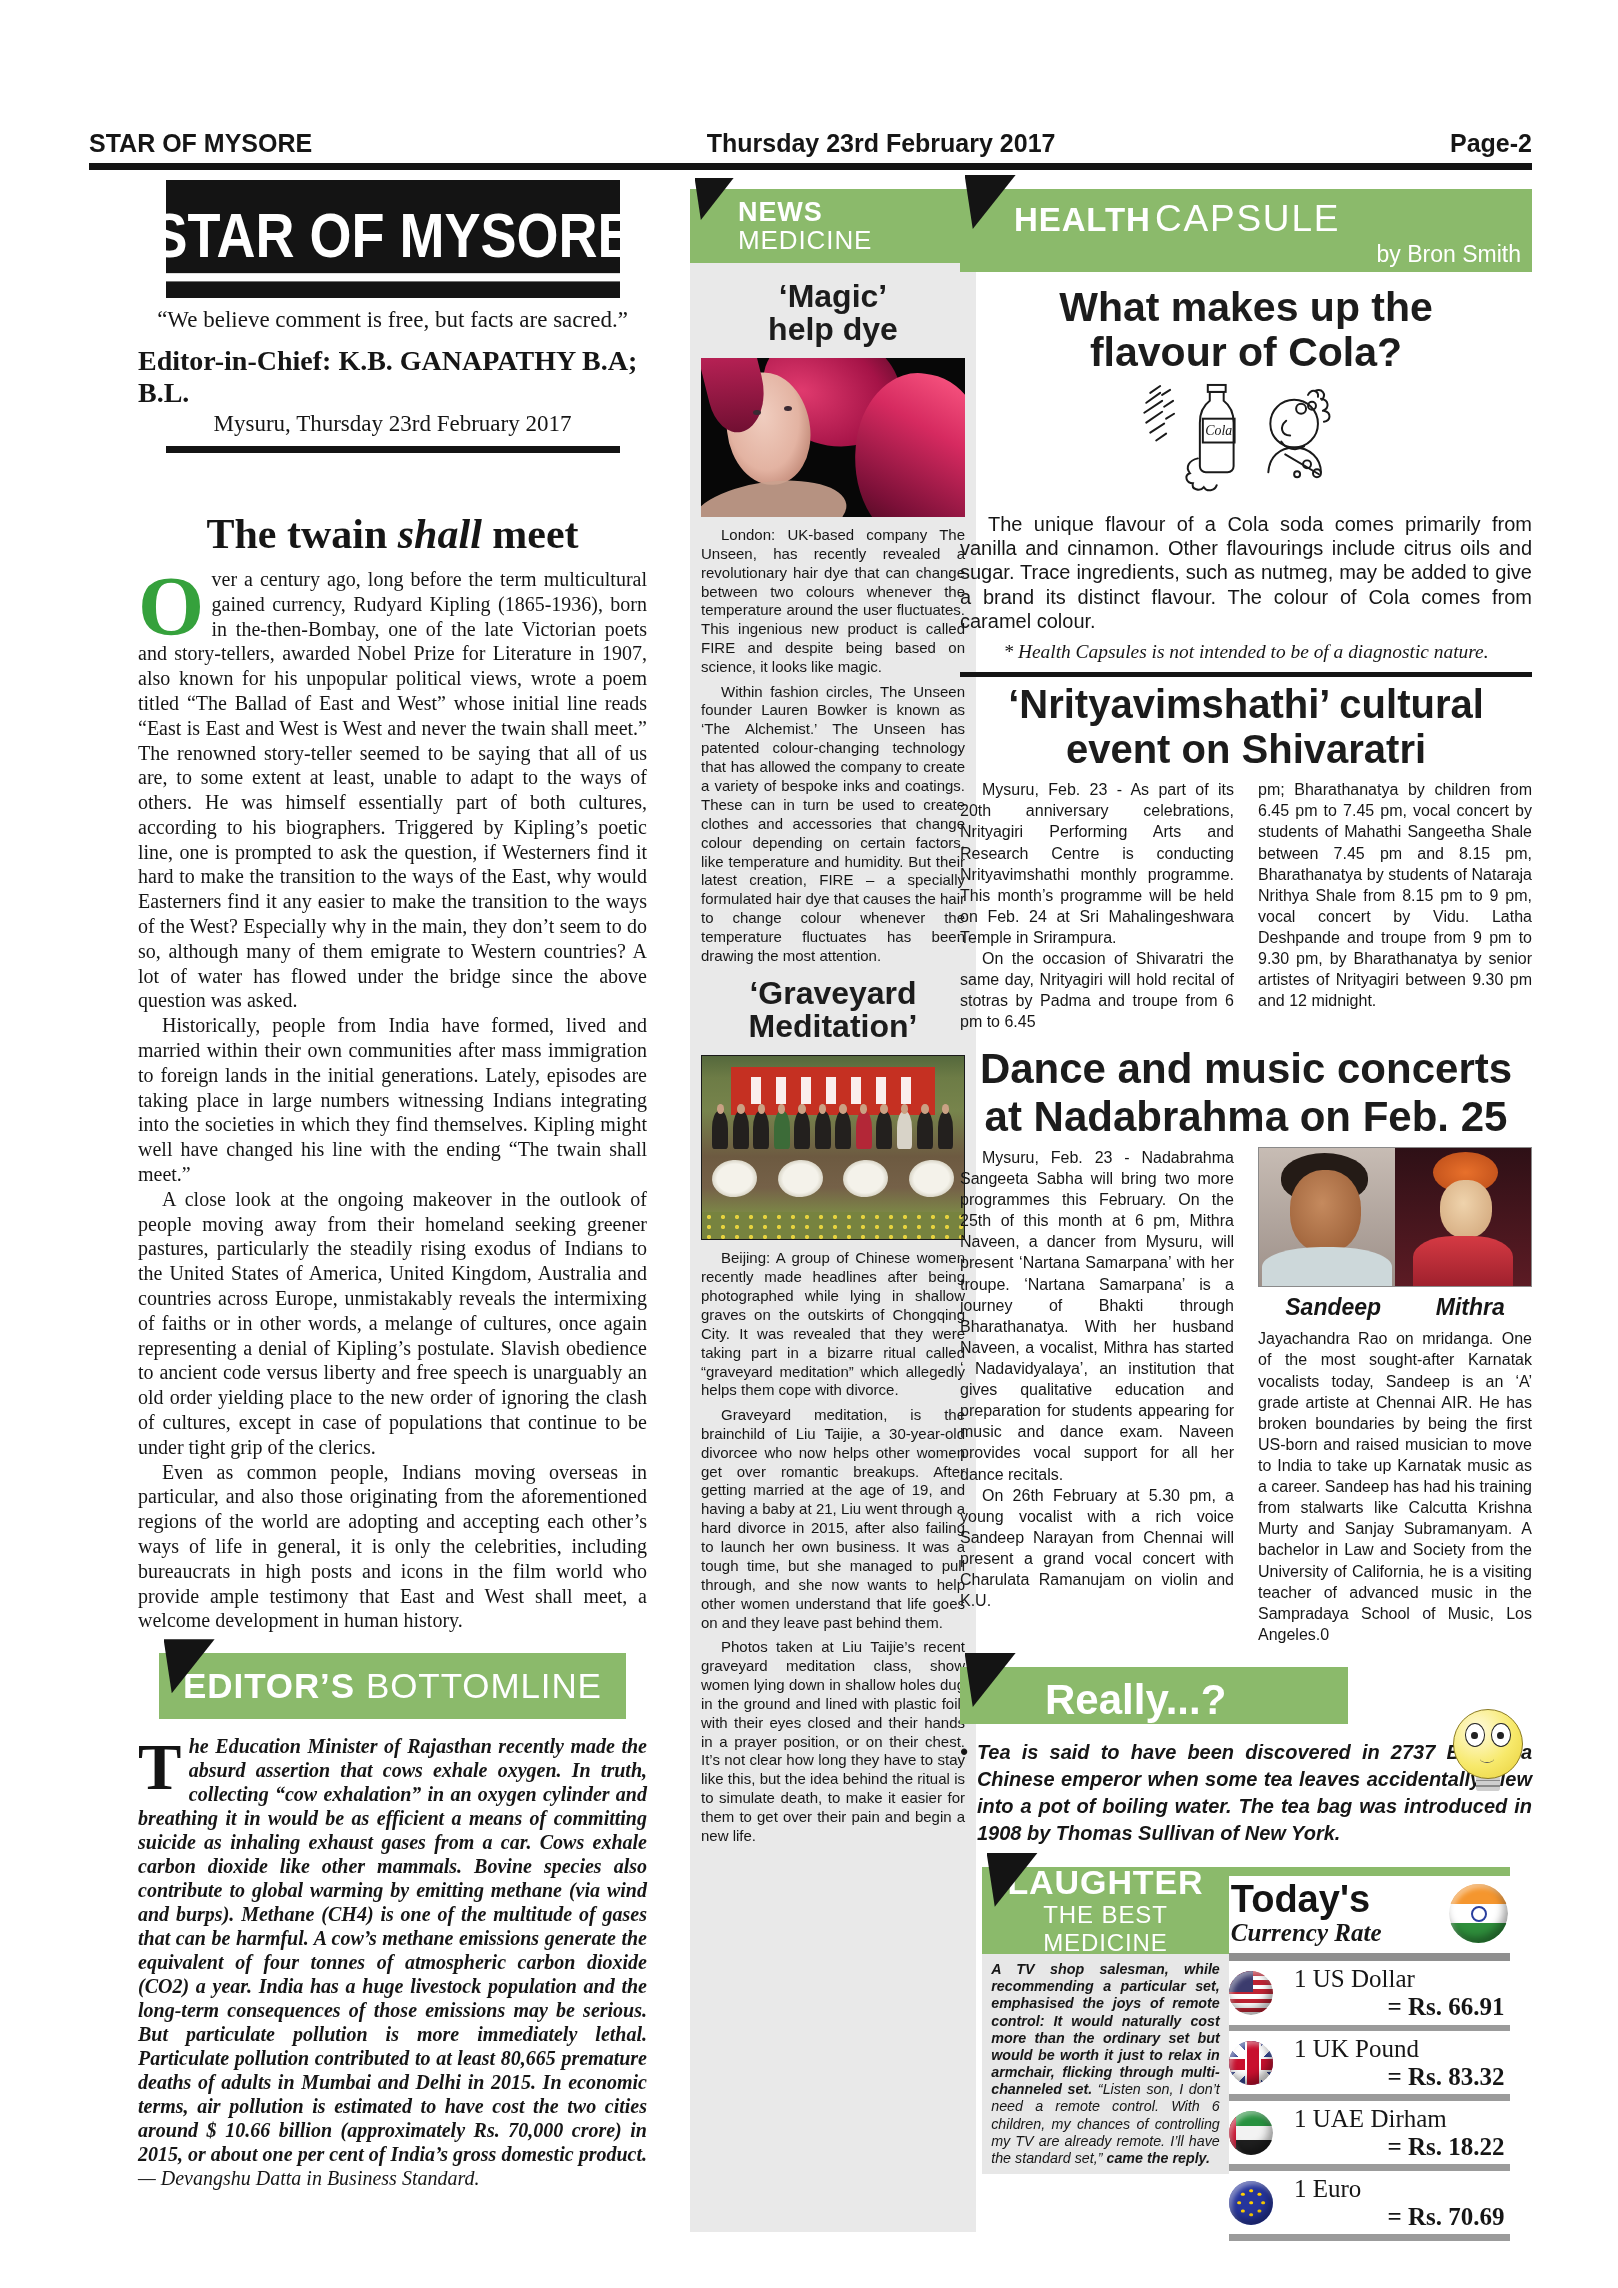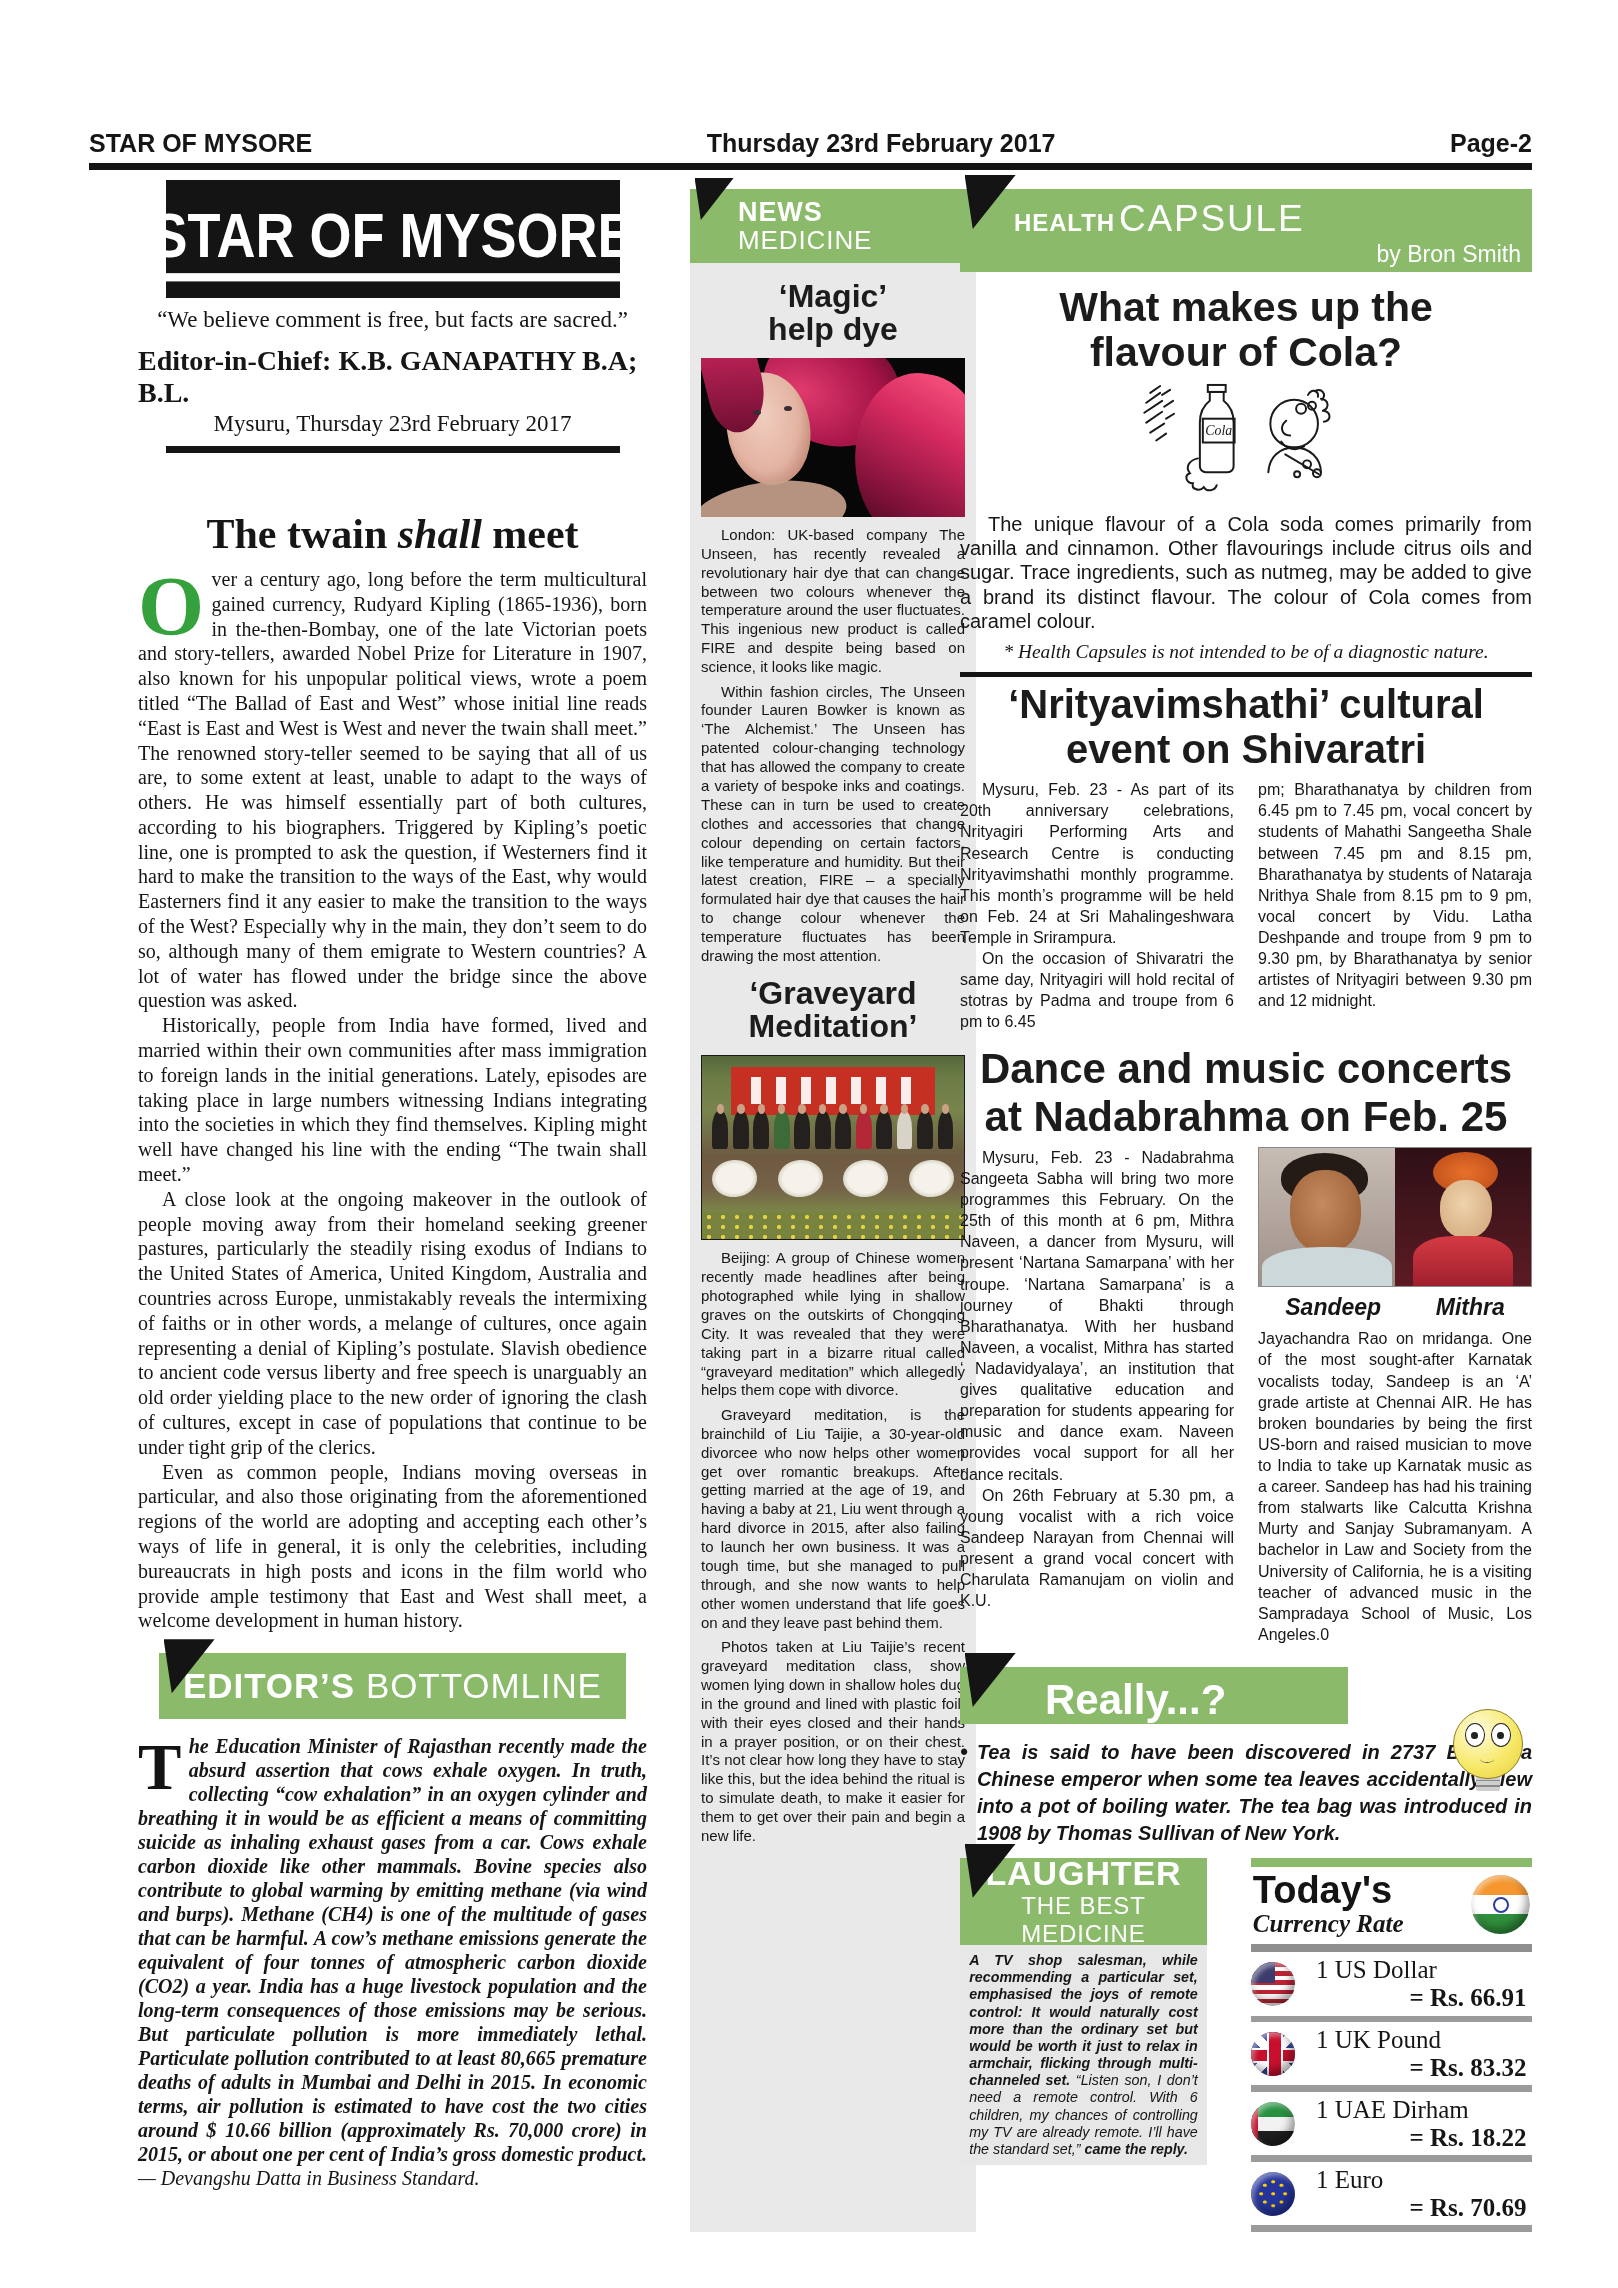--- a/index.html
+++ b/index.html
@@ -74,21 +74,21 @@
   .gp-person:nth-child(10){background:#d8d3c8;}
   .gp-grave{position:absolute;top:57%;width:17%;height:20%;border-radius:50%;transform:rotate(-4deg);
         background:radial-gradient(ellipse,#f4f2ea 0 55%,#c9c4b2 80%,#8a8268 100%);}
   .gp-flowers{position:absolute;left:0;right:0;bottom:0;height:15%;background-color:#77833f;
         background-image:radial-gradient(circle 2px,#e6d23e 0 1.8px,transparent 2.4px);background-size:14px 10px;}
 
   
   .col-right{position:absolute;left:960px;top:189px;width:572px;}
   .health-bar{height:83px;}
   .hc-line{padding:9.2px 0 0 54px;}
-  .hc-bold{font-weight:800;font-size:24px;letter-spacing:0.9px;}
+  .hc-bold{font-weight:800;font-size:33px;letter-spacing:0.9px;}
   .hc-light{font-weight:400;font-size:37px;letter-spacing:1.8px;}
   .hc-by{position:absolute;right:11px;bottom:3.7px;font-size:23px;font-weight:400;}
   .cola-h{font-family:"Liberation Sans",sans-serif;font-weight:bold;font-size:41px;line-height:1.1;text-align:center;margin:13px 0 3.7px 0;color:#1c1c1c;}
   .cartoon{display:block;margin:1.8px auto 1.8px auto;}
   .health-p{font-family:"Liberation Sans",sans-serif;font-size:20px;line-height:1.22;text-align:justify;text-indent:28px;margin:3.7px 0 0 0;}
   .health-note{font-size:19.4px;font-style:italic;text-align:center;margin-top:7.4px;}
   .blackrule{height:4.6px;background:#141414;margin:9.2px 0 5.5px 0;}
   .sec-h{font-family:"Liberation Sans",sans-serif;font-weight:bold;font-size:40px;line-height:1.12;text-align:center;margin:5.5px 0 7.4px 0;color:#1c1c1c;}
   .sec-h.dance{font-size:42px;margin-top:13px;}
   .two-col{display:flex;gap:24px;font-family:"Liberation Sans",sans-serif;font-size:16px;line-height:1.32;text-align:justify;}
@@ -116,21 +116,21 @@
             background:radial-gradient(circle at 35% 30%,#fffbe0,#f7e96b 55%,#e8cf3a);}
   .bulb-eye{position:absolute;top:13px;width:18.5px;height:22px;border-radius:50%;background:#fff;border:1.8px solid #222;}
   .bulb-eye::after{content:"";position:absolute;left:5.5px;top:7.4px;width:6.5px;height:7.4px;border-radius:50%;background:#222;}
   .bulb-mouth{position:absolute;left:26px;top:44px;width:14.8px;height:7.4px;border-bottom:1.8px solid #555;border-radius:50%;}
   .bulb-base{width:24px;height:14.8px;margin:-2.8px auto 0 auto;border-radius:2.8px;
             background:repeating-linear-gradient(180deg,#cfcfcf 0 3.7px,#8a8a8a 3.7px 5.5px);}
   .really-bullet{display:flex;gap:9.2px;margin-top:14.8px;font-family:"Liberation Sans",sans-serif;
             font-weight:bold;font-style:italic;font-size:20px;line-height:1.35;text-align:justify;}
   .really-bullet .dot{font-size:22px;line-height:1.2;}
 
-  .bottom-row{display:flex;justify-content:space-between;margin-top:11px;}
+  .bottom-row{display:flex;justify-content:center;margin-top:20px;}
   .laugh-box{width:247px;}
   .laugh-head{height:87px;text-align:center;display:flex;flex-direction:column;justify-content:center;}
   .lg-bold{font-weight:800;font-size:34px;letter-spacing:0.9px;line-height:1.1;}
   .lg-light{font-weight:400;font-size:24px;letter-spacing:0.9px;line-height:1.15;}
   .joke-box{background:#e7e7e7;padding:7.4px 9.2px;font-family:"Liberation Sans",sans-serif;font-style:italic;
             font-size:14.3px;line-height:1.2;text-align:justify;}
   .jk-bold{font-weight:bold;}
 
   .cur-box{width:281px;}
   .cur-topbar{height:9.2px;background:#8bba6b;}

